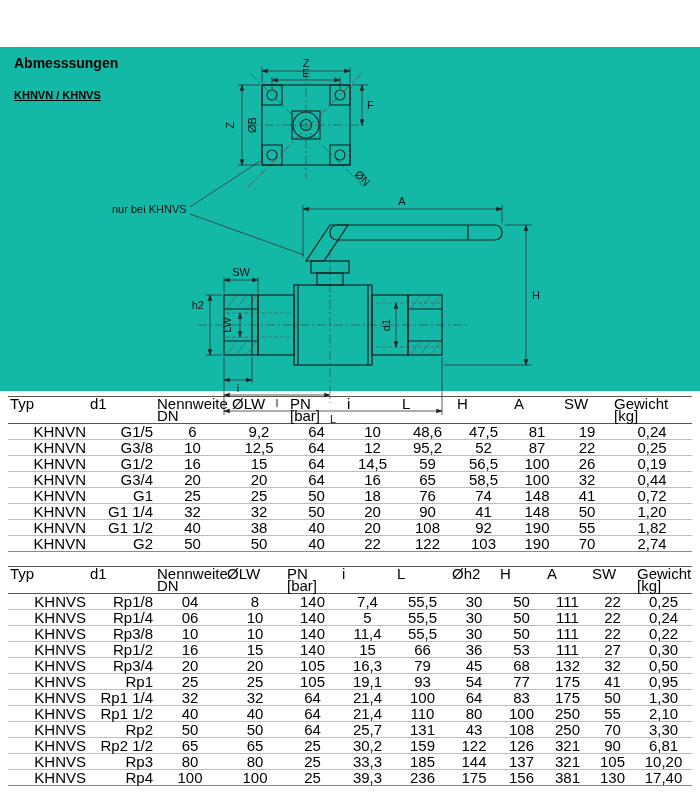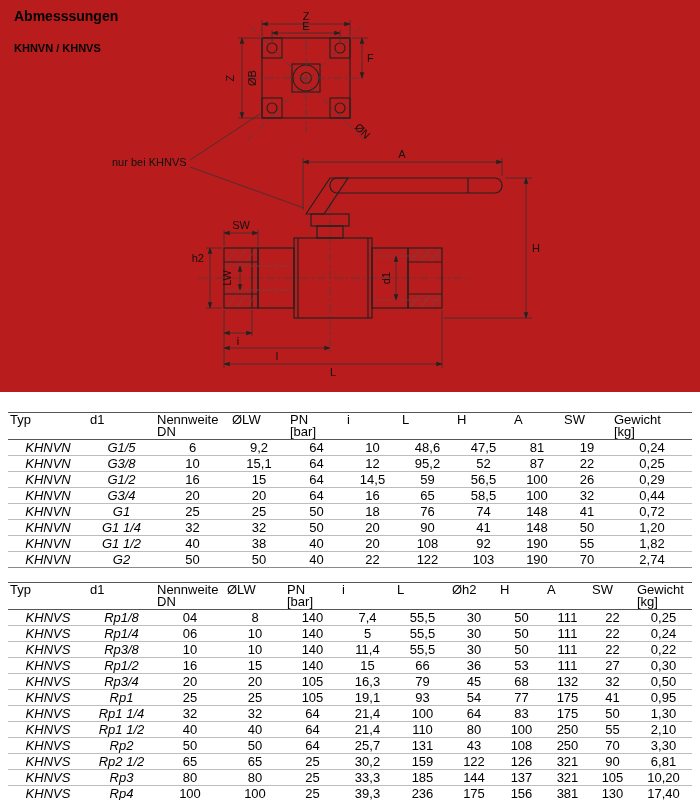--- a/index.html
+++ b/index.html
@@ -1,28 +1,28 @@
 <!DOCTYPE html>
 <html><head>
 <meta charset="utf-8">
 <style>
   * { margin:0; padding:0; box-sizing:border-box; }
   html,body { width:700px; height:800px; background:#fff; overflow:hidden;
               font-family:"Liberation Sans", sans-serif; color:#000; }
-  .drawing-panel { position:relative; width:700px; height:392px; background:#b91c1c; }
+  .drawing-panel { position:relative; width:700px; height:344px; background:#14b8a6;margin-top:47px; }
   .page-title { position:absolute; left:14px; top:8px; font-size:14px; font-weight:bold; }
-  .page-subtitle { position:absolute; left:14px; top:42px; font-size:11px; font-weight:bold; }
+  .page-subtitle { position:absolute; left:14px; top:42px; font-size:11px; font-weight:bold;text-decoration:underline; }
   svg text { font-family:"Liberation Sans", sans-serif; font-size:11px; fill:#111; stroke:none; }
-  table { border-collapse:collapse; table-layout:fixed; width:684px; margin:20px 8px 0 8px; font-size:13px; }
+  table { border-collapse:collapse; table-layout:fixed; width:684px; margin:5px 8px 0 8px; font-size:15px; }
   .table2 { margin-top:14px; }
   th { text-align:left; vertical-align:top; font-weight:normal; padding:1px 2px;
        border-top:1px solid #555; border-bottom:1px solid #555; }
   th div { line-height:12px; }
   td { text-align:center; padding:1px 2px; line-height:13px; border-bottom:1px solid #bdbdbd; }
-  td.left { text-align:center;font-style:italic; }
+  td.left { text-align:right; }
   tbody tr:last-child td { border-bottom:1px solid #8a8a8a; }
 </style>
 </head>
 <body>
 
 <div class="drawing-panel">
   <div class="page-title">Abmesssungen</div>
   <div class="page-subtitle">KHNVN  / KHNVS</div>
 
   <svg viewBox="0 0 700 392" width="700" height="392">
@@ -228,41 +228,41 @@
         <td>48,6</td>
         <td>47,5</td>
         <td>81</td>
         <td>19</td>
         <td>0,24</td>
       </tr>
       <tr>
         <td class="left">KHNVN</td>
         <td class="left">G3/8</td>
         <td>10</td>
-        <td>15,1</td>
+        <td>12,5</td>
         <td>64</td>
         <td>12</td>
         <td>95,2</td>
         <td>52</td>
         <td>87</td>
         <td>22</td>
         <td>0,25</td>
       </tr>
       <tr>
         <td class="left">KHNVN</td>
         <td class="left">G1/2</td>
         <td>16</td>
         <td>15</td>
         <td>64</td>
         <td>14,5</td>
         <td>59</td>
         <td>56,5</td>
         <td>100</td>
         <td>26</td>
-        <td>0,29</td>
+        <td>0,19</td>
       </tr>
       <tr>
         <td class="left">KHNVN</td>
         <td class="left">G3/4</td>
         <td>20</td>
         <td>20</td>
         <td>64</td>
         <td>16</td>
         <td>65</td>
         <td>58,5</td>

